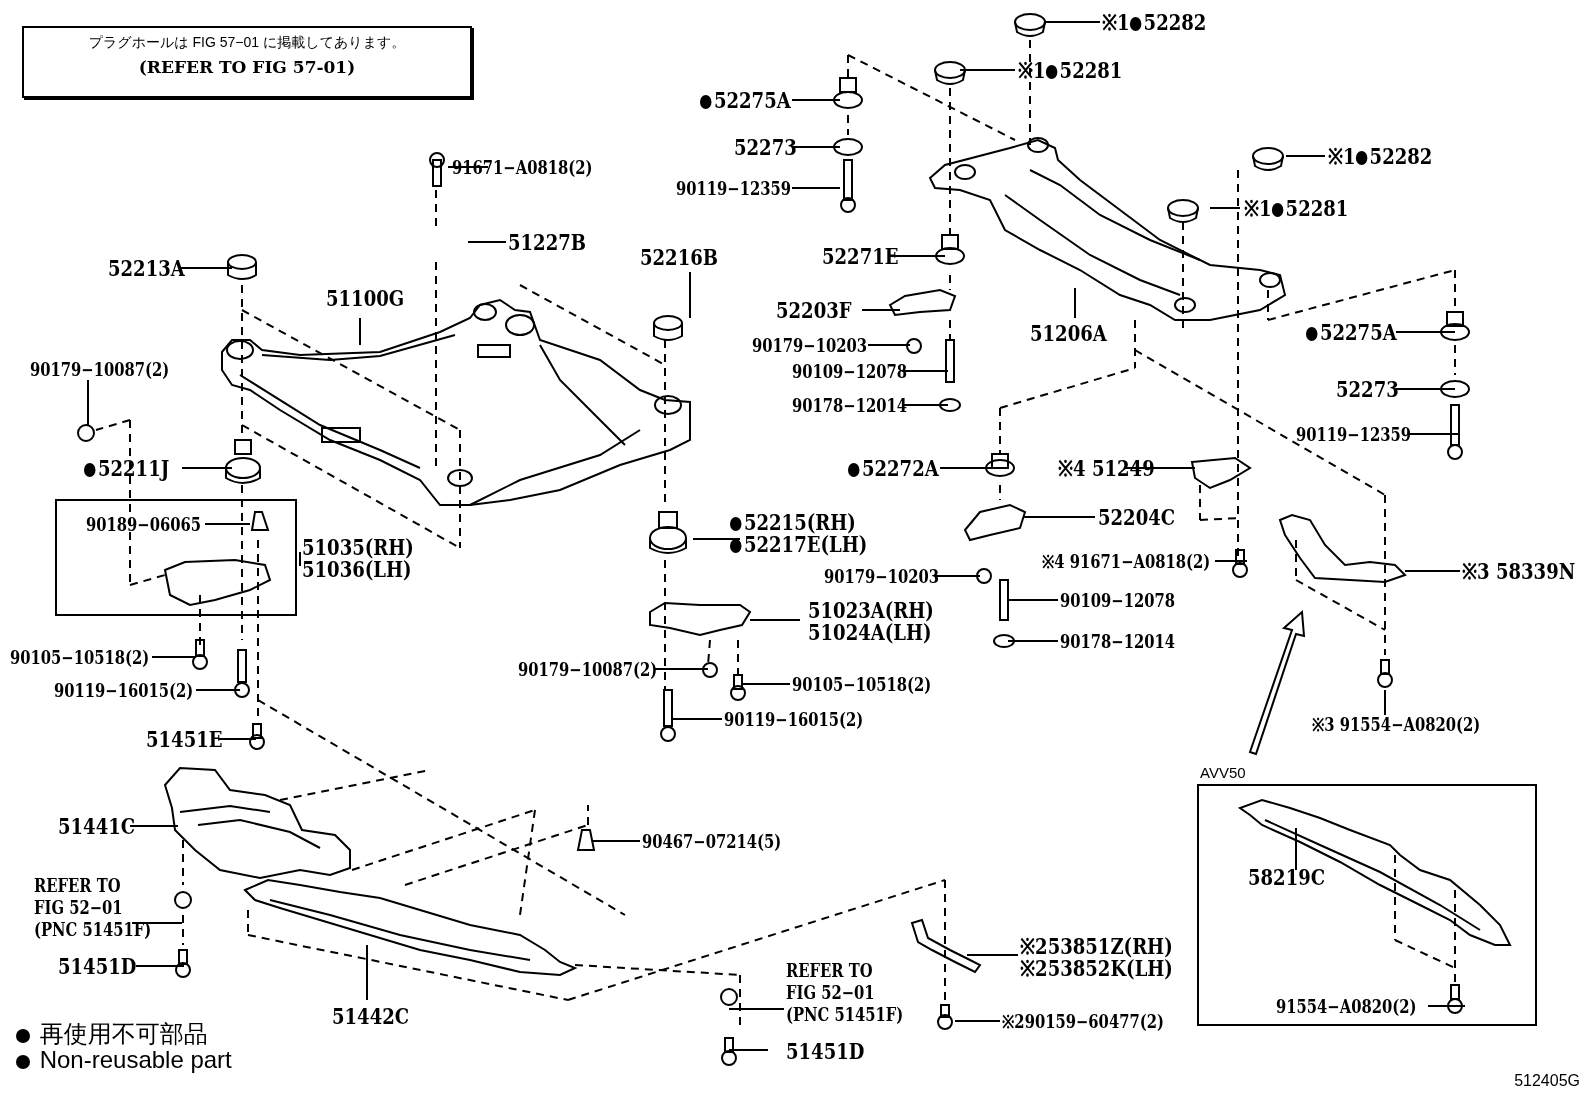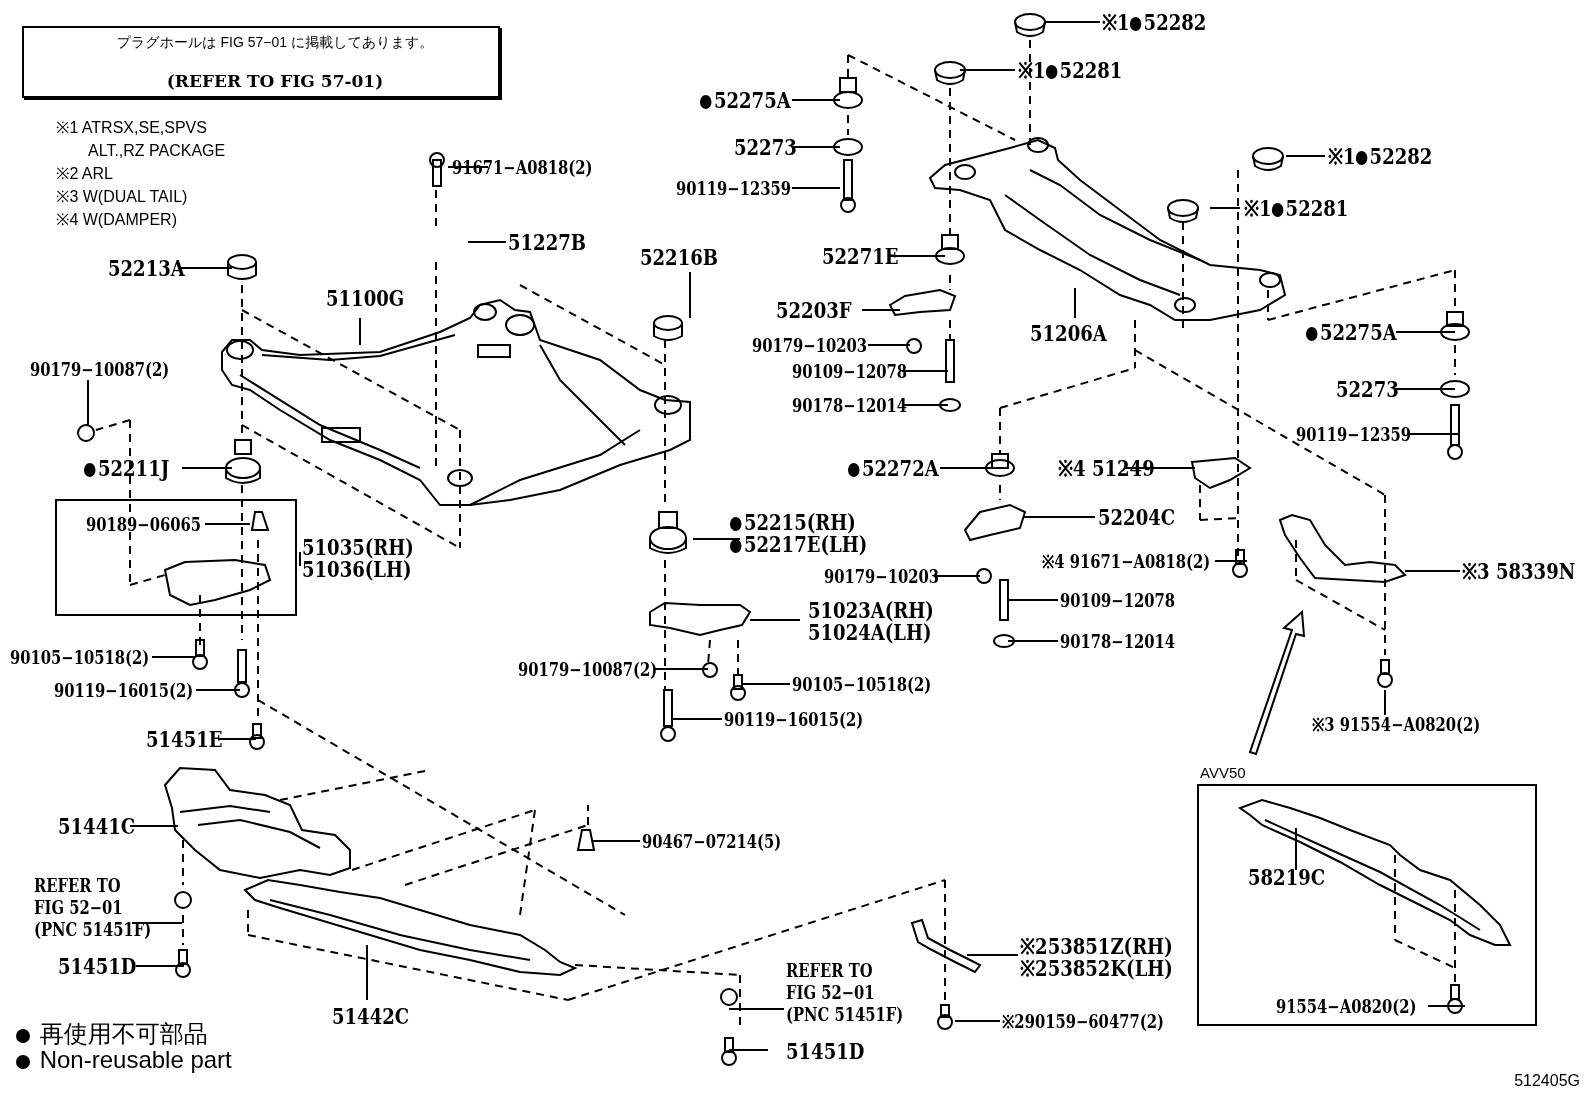--- a/index.html
+++ b/index.html
@@ -1,24 +1,24 @@
 <!DOCTYPE html>
 <html><head>
 <meta charset="utf-8">
 <style>
   html, body { margin: 0; padding: 0; background: #ffffff; }
   #canvas { position: relative; width: 1592px; height: 1099px; background: #ffffff; overflow: hidden; }
   svg#art { position: absolute; left: 0; top: 0; width: 1592px; height: 1099px; }
   .lbl { position: absolute; font-family: "DejaVu Serif", serif; font-weight: bold; color: #000; white-space: nowrap; line-height: 1; transform: scaleX(0.82); transform-origin: left top; }
   .lbl.big { font-size: 22px; }
   .lbl.mid { font-size: 18px; }
-  .note-box { position: absolute; left: 22px; top: 26px; width: 446px; height: 68px; border: 2px solid #000; box-shadow: 2px 2px 0 #000; background: #fff; text-align: center; padding-left: 28px; }
+  .note-box { position: absolute; left: 22px; top: 26px; width: 446px; height: 68px; border: 2px solid #000; box-shadow: 2px 2px 0 #000; background: #fff; text-align: center; }
   .note-box .l1 { font-family: "Liberation Sans", sans-serif; font-size: 14px; margin-top: 6px; }
   .note-box .l2 { font-family: "Liberation Sans", sans-serif; font-size: 14px; margin-top: 3px; }
-  .note-box .l3 { font-family: "DejaVu Serif", serif; font-weight: bold; font-size: 17px; margin-top: 19px; }
+  .note-box .l3 { font-family: "DejaVu Serif", serif; font-weight: bold; font-size: 17px; margin-top: 5px; }
   .legend { position: absolute; left: 56px; top: 116px; font-family: "Liberation Sans", sans-serif; font-size: 16px; line-height: 23px; }
   .legend .indent { padding-left: 32px; }
   .dot { display: inline-block; width: 14px; height: 14px; border-radius: 50%; background: #000; vertical-align: -1px; margin-right: 3px; }
   .footer-legend { position: absolute; left: 16px; top: 1021px; font-family: "Liberation Sans", sans-serif; font-size: 24px; line-height: 26px; }
   .fig-id { position: absolute; right: 12px; top: 1072px; font-family: "Liberation Sans", sans-serif; font-size: 16px; }
   .avv-title { position: absolute; left: 1200px; top: 764px; font-family: "Liberation Sans", sans-serif; font-size: 15px; }
 </style>
 </head>
 <body>
 
@@ -285,27 +285,20 @@
 
       <rect x="56" y="500" width="240" height="115"></rect>
     </g>
   </svg>
 
   <div class="note-box">
     <div class="l1">プラグホールは FIG 57−01 に掲載してあります。</div>
     <div class="l3">(REFER  TO  FIG  57-01)</div>
   </div>
 
-  <div class="legend">
-    <div><span>※1</span> <span>ATRSX,SE,SPVS</span></div>
-    <div class="indent"><span>ALT.,RZ PACKAGE</span></div>
-    <div><span>※2</span> <span>ARL</span></div>
-    <div><span>※3</span> <span>W(DUAL TAIL)</span></div>
-    <div><span>※4</span> <span>W(DAMPER)</span></div>
-  </div>
 
   <div class="lbl mid" style="left:452px;top:159px">91671−A0818(2)</div>
   <div class="lbl big" style="left:508px;top:231px">51227B</div>
   <div class="lbl big" style="left:108px;top:257px">52213A</div>
   <div class="lbl big" style="left:326px;top:287px">51100G</div>
   <div class="lbl big" style="left:640px;top:246px">52216B</div>
   <div class="lbl mid" style="left:30px;top:361px">90179−10087(2)</div>
   <div class="lbl big" style="left:84px;top:457px"><span class="dot"></span><span>52211J</span></div>
   <div class="lbl mid" style="left:86px;top:516px">90189−06065</div>
   <div class="lbl big" style="left:302px;top:536px">51035(RH)</div>

